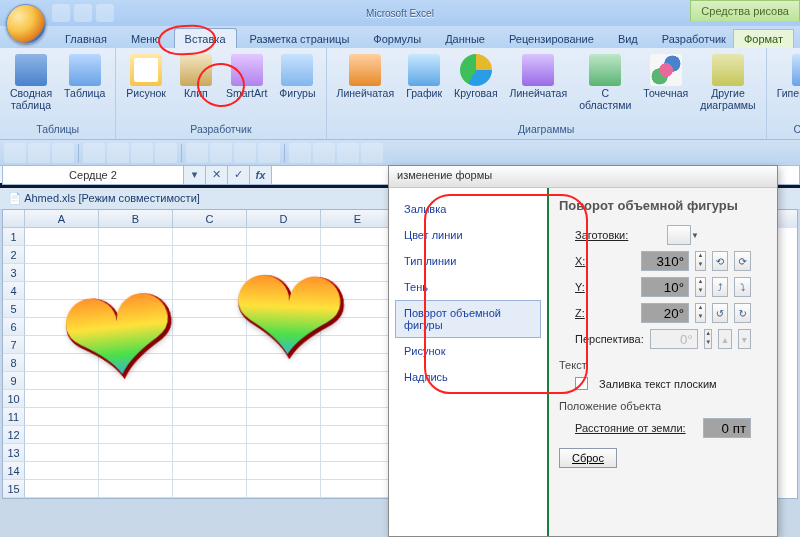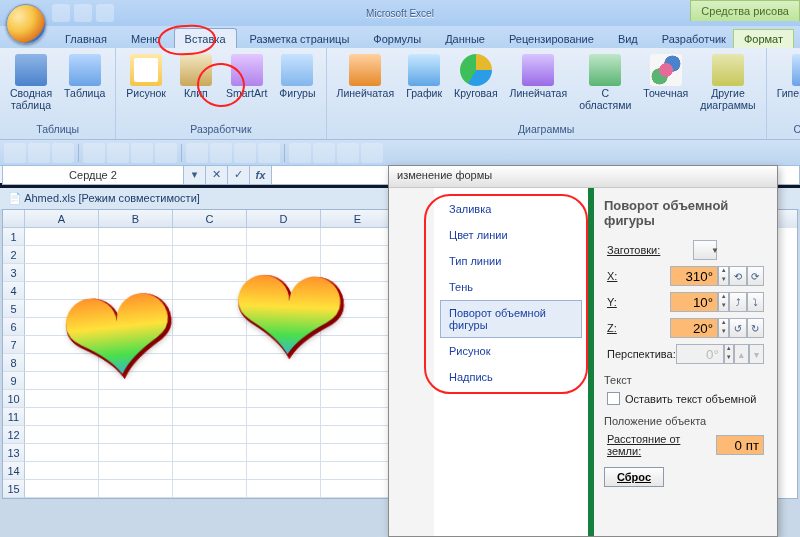--- a/index.html
+++ b/index.html
@@ -67,36 +67,36 @@
   .heart.h2 { left:170px; top:0; transform:rotate(2deg);}
   .heart-rim { position:absolute; font-size:140px; line-height:1; color:#b30000; -webkit-text-stroke:3px #b30000;
     filter: drop-shadow(0 0 0 #b30000);}
   .heart-rim.r1 { left:2px; top:22px; transform:rotate(-6deg);}
   .heart-rim.r2 { left:172px; top:2px; transform:rotate(2deg);}
 
   
   .dialog { position:absolute; left:388px; top:165px; width:390px; height:372px; background:#f4f4f4; border:1px solid #8a8a8a; box-shadow:2px 3px 8px rgba(0,0,0,.25); display:flex; flex-direction:column;}
   .dlg-title { height:22px; background:linear-gradient(#fff,#e1e1e1); border-bottom:1px solid #c8c8c8; padding:3px 8px; font-size:11px; color:#333;}
   .dlg-body { flex:1; display:flex;}
-  .dlg-nav { width:160px; border-right:6px solid #15803d; background:#fff; padding:8px 6px;margin-left:45px;}
+  .dlg-nav { width:160px; border-right:2px solid #15803d; background:#fff; padding:8px 6px;}
   .nav-item { padding:6px 8px; font-size:11px; color:#1a3fa3; cursor:pointer; border:1px solid transparent;}
   .nav-item.sel { background:#e3ecf7; border:1px solid #9ab3d6; color:#1a3fa3;}
   .dlg-main { flex:1; padding:10px 10px; font-size:11px; color:#222; overflow:hidden;}
   .dlg-h { font-size:13px; font-weight:bold; color:#555; margin-bottom:12px;}
-  .field-row { display:flex; align-items:center; margin:6px 3px;}
+  .field-row { display:flex; align-items:center; gap:6px; margin:6px 16px;}
   .field-row .fl { width:82px; color:#222;}
   .field-row .fl u { text-decoration:underline;}
-  .num-input { width:48px; height:20px; border:1px solid #aab4c0; background:#fdba74; text-align:right; padding:0 4px;}
+  .num-input { width:48px; height:20px; border:1px solid #aab4c0; background:#a3a3a3; text-align:right; padding:0 4px;}
   .spin { width:14px; height:20px; border:1px solid #aab4c0; background:linear-gradient(#fff,#e8e8e8); display:flex; flex-direction:column;}
   .spin div { flex:1; font-size:6px; text-align:center; color:#555;}
   .mini-btn { width:22px; height:20px; border:1px solid #aab4c0; background:linear-gradient(#fdfdfd,#e7e7e7); display:flex; align-items:center; justify-content:center; font-size:10px; color:#3a5a8a;}
   .preset-btn { width:24px; height:20px; border:1px solid #aab4c0; background:linear-gradient(#fdfdfd,#e7e7e7); margin-left:4px;}
   .sect { font-size:11px; color:#444; margin:10px 0 4px;}
   .check { width:13px; height:13px; border:1px solid #8c9aab; background:#fff; display:inline-block; vertical-align:middle; margin-right:5px;}
-  .btn { padding:3px 12px; border:1px solid #8c9aab; background:linear-gradient(#fdfdfd,#e7e7e7); font-size:11px; cursor:pointer;font-weight:bold;}
+  .btn { padding:3px 12px; border:1px solid #8c9aab; background:linear-gradient(#fdfdfd,#e7e7e7); font-size:11px; cursor:pointer;}
   .disabled { color:#9a9a9a;}
   .disabled .num-input, .disabled .spin, .disabled .mini-btn { background:#f0f0f0; color:#bbb;}
 
   
   .anno { position:absolute; border:2px solid #ff2020; pointer-events:none;}
   .anno.tab-circle { left:158px; top:25px; width:58px; height:30px; border-radius:50%/60%; transform:rotate(-3deg);}
   .anno.shapes-circle { left:197px; top:63px; width:48px; height:44px; border-radius:50%; transform:rotate(4deg);}
   .anno.nav-circle { left:424px; top:194px; width:164px; height:200px; border-radius:26px; border-width:2px;}
 
   
@@ -491,21 +491,21 @@
             <div>▲</div>
             <div>▼</div>
           </div>
         <div class="mini-btn">▴</div>
         <div class="mini-btn">▾</div>
       </div>
 
       <div class="sect">Текст</div>
       <div class="field-row">
         <span class="check"></span>
-        <span>Оставить текст объемной</span>
+        <span>Заливка текст плоским</span>
       </div>
 
       <div class="sect">Положение объекта</div>
       <div class="field-row">
         <span class="fl" style="width:130px"><u>Расстояние от земли:</u></span>
         <input class="num-input" value="0 пт" style="">
       </div>
 
       <div style="margin-top:10px">
         <button class="btn"><u>Сброс</u></button>

